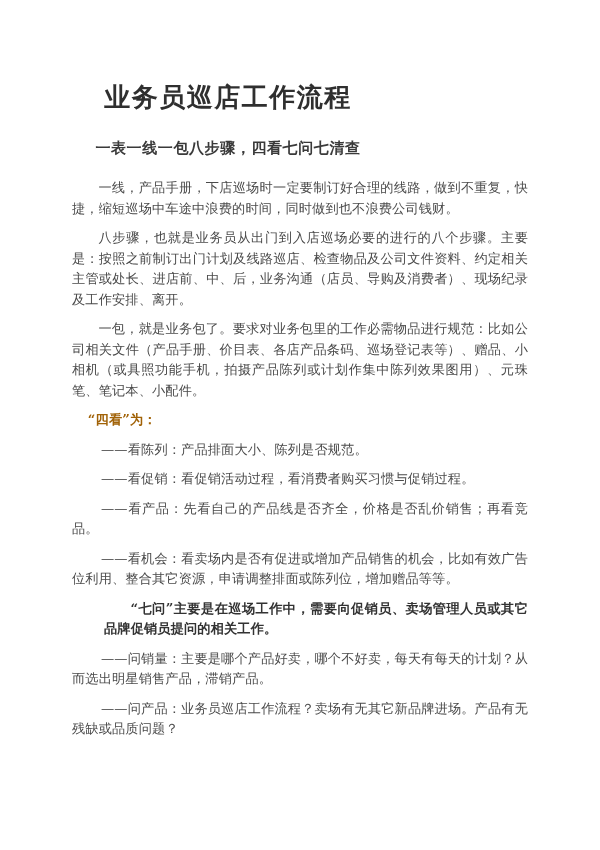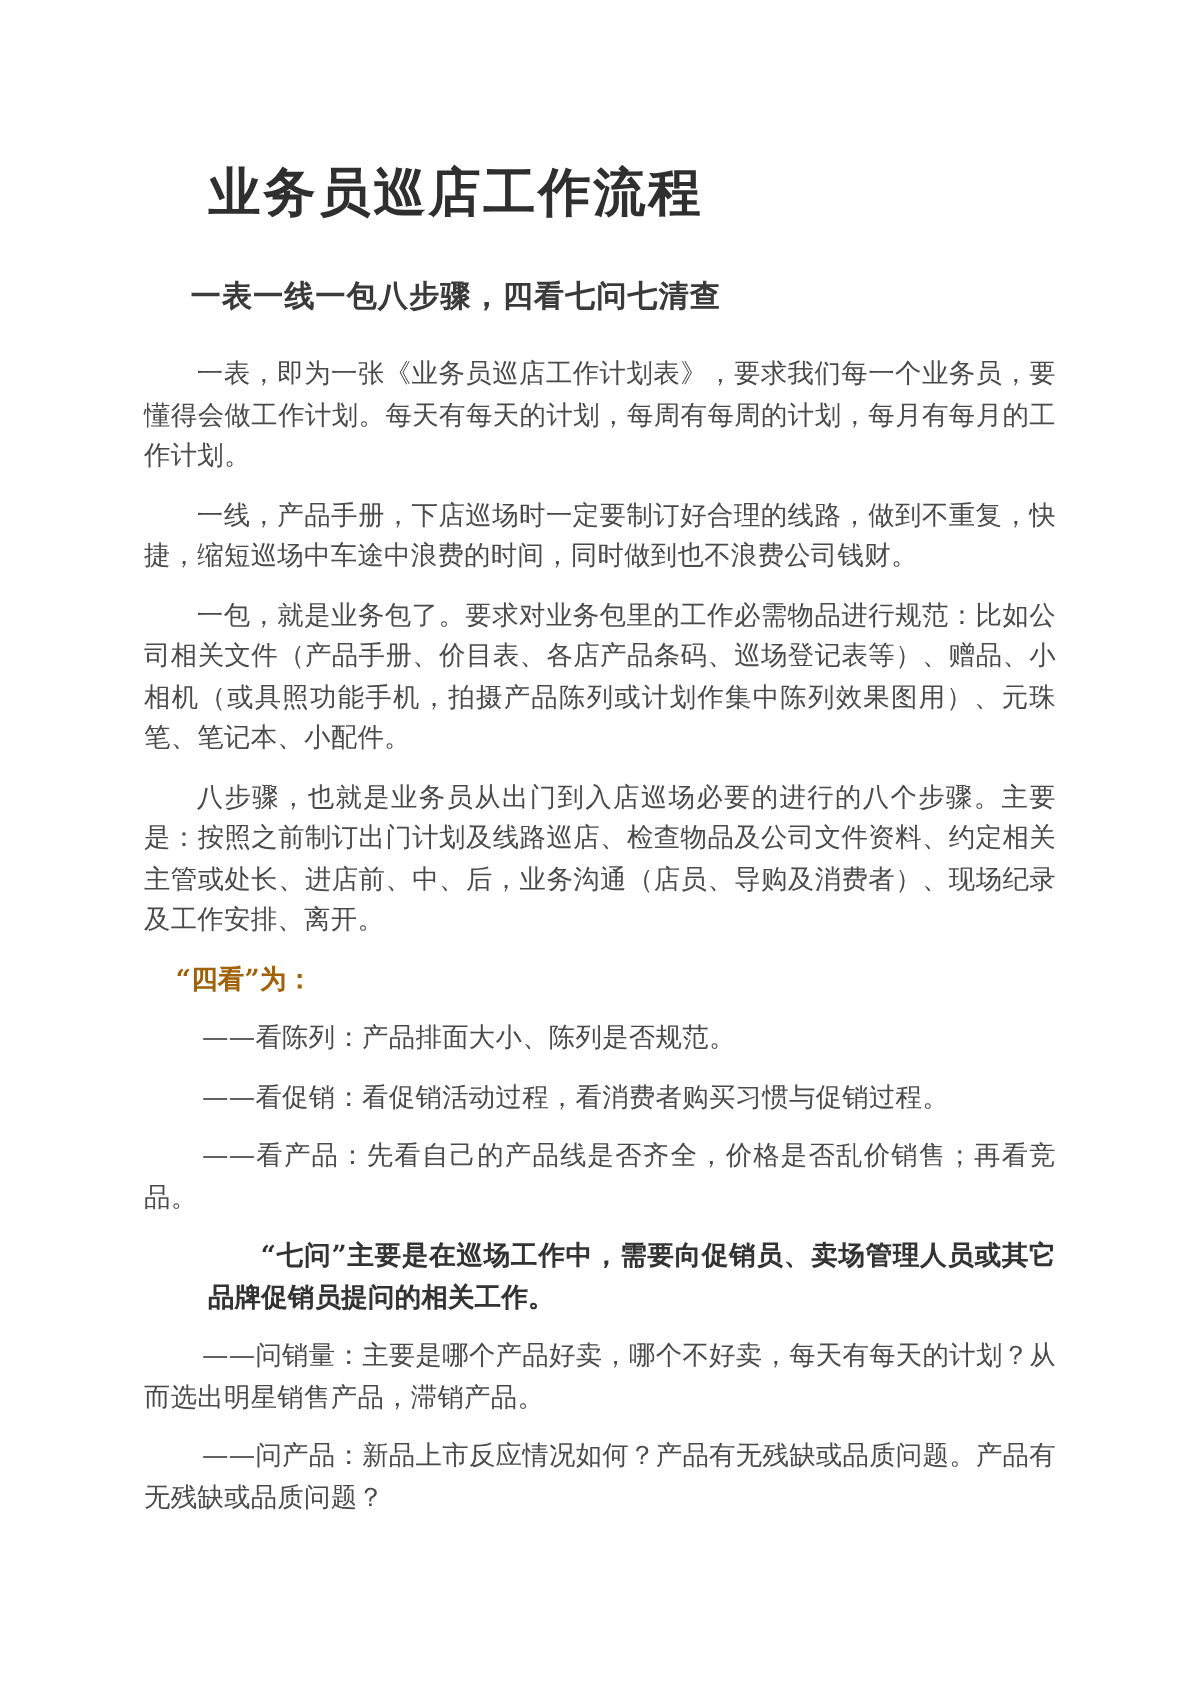--- a/index.html
+++ b/index.html
@@ -99,40 +99,40 @@
 
 <div class="page">
 
   <h1 class="doc-title">业务员巡店工作流程</h1>
 
   <h2 class="doc-subtitle">一表一线一包八步骤，四看七问七清查</h2>
 
   <div class="content">
     <div class="body-block">
 
-      <p class="para indent2">一表，即为一张《业务员巡店工作计划表》，要求我们每一个业务员，要懂得会做工作计划。每天有每天的计划，每周有每周的计划，每月有每月的工作计划。</p>
 
       <p class="para indent2">一线，产品手册，下店巡场时一定要制订好合理的线路，做到不重复，快捷，缩短巡场中车途中浪费的时间，同时做到也不浪费公司钱财。</p>
 
+      <p class="para indent2">八步骤，也就是业务员从出门到入店巡场必要的进行的八个步骤。主要是：按照之前制订出门计划及线路巡店、检查物品及公司文件资料、约定相关主管或处长、进店前、中、后，业务沟通（店员、导购及消费者）、现场纪录及工作安排、离开。</p>
+
       <p class="para indent2">一包，就是业务包了。要求对业务包里的工作必需物品进行规范：比如公司相关文件（产品手册、价目表、各店产品条码、巡场登记表等）、赠品、小相机（或具照功能手机，拍摄产品陈列或计划作集中陈列效果图用）、元珠笔、笔记本、小配件。</p>
-
-      <p class="para indent2">八步骤，也就是业务员从出门到入店巡场必要的进行的八个步骤。主要是：按照之前制订出门计划及线路巡店、检查物品及公司文件资料、约定相关主管或处长、进店前、中、后，业务沟通（店员、导购及消费者）、现场纪录及工作安排、离开。</p>
 
 
       <p class="para heading-inline">“四看”为：</p>
 
       <p class="para indent-dash">——看陈列：产品排面大小、陈列是否规范。</p>
 
       <p class="para indent-dash">——看促销：看促销活动过程，看消费者购买习惯与促销过程。</p>
 
       <p class="para indent-dash">——看产品：先看自己的产品线是否齐全，价格是否乱价销售；再看竞品。</p>
 
+      <p class="para indent-dash">——看机会：看卖场内是否有促进或增加产品销售的机会，比如有效广告位利用、整合其它资源，申请调整排面或陈列位，增加赠品等等。</p>
 
       <p class="para bold indent2">“七问”主要是在巡场工作中，需要向促销员、卖场管理人员或其它品牌促销员提问的相关工作。</p>
 
       <p class="para indent-dash">——问销量：主要是哪个产品好卖，哪个不好卖，每天有每天的计划？从而选出明星销售产品，滞销产品。</p>
 
-      <p class="para indent-dash">——问产品：新品上市反应情况如何？产品有无残缺或品质问题。产品有无残缺或品质问题？</p>
+      <p class="para indent-dash">——问产品：业务员巡店工作流程？卖场有无其它新品牌进场。产品有无残缺或品质问题？</p>
 
     </div>
   </div>
 
 </div>
 
 </body></html>

